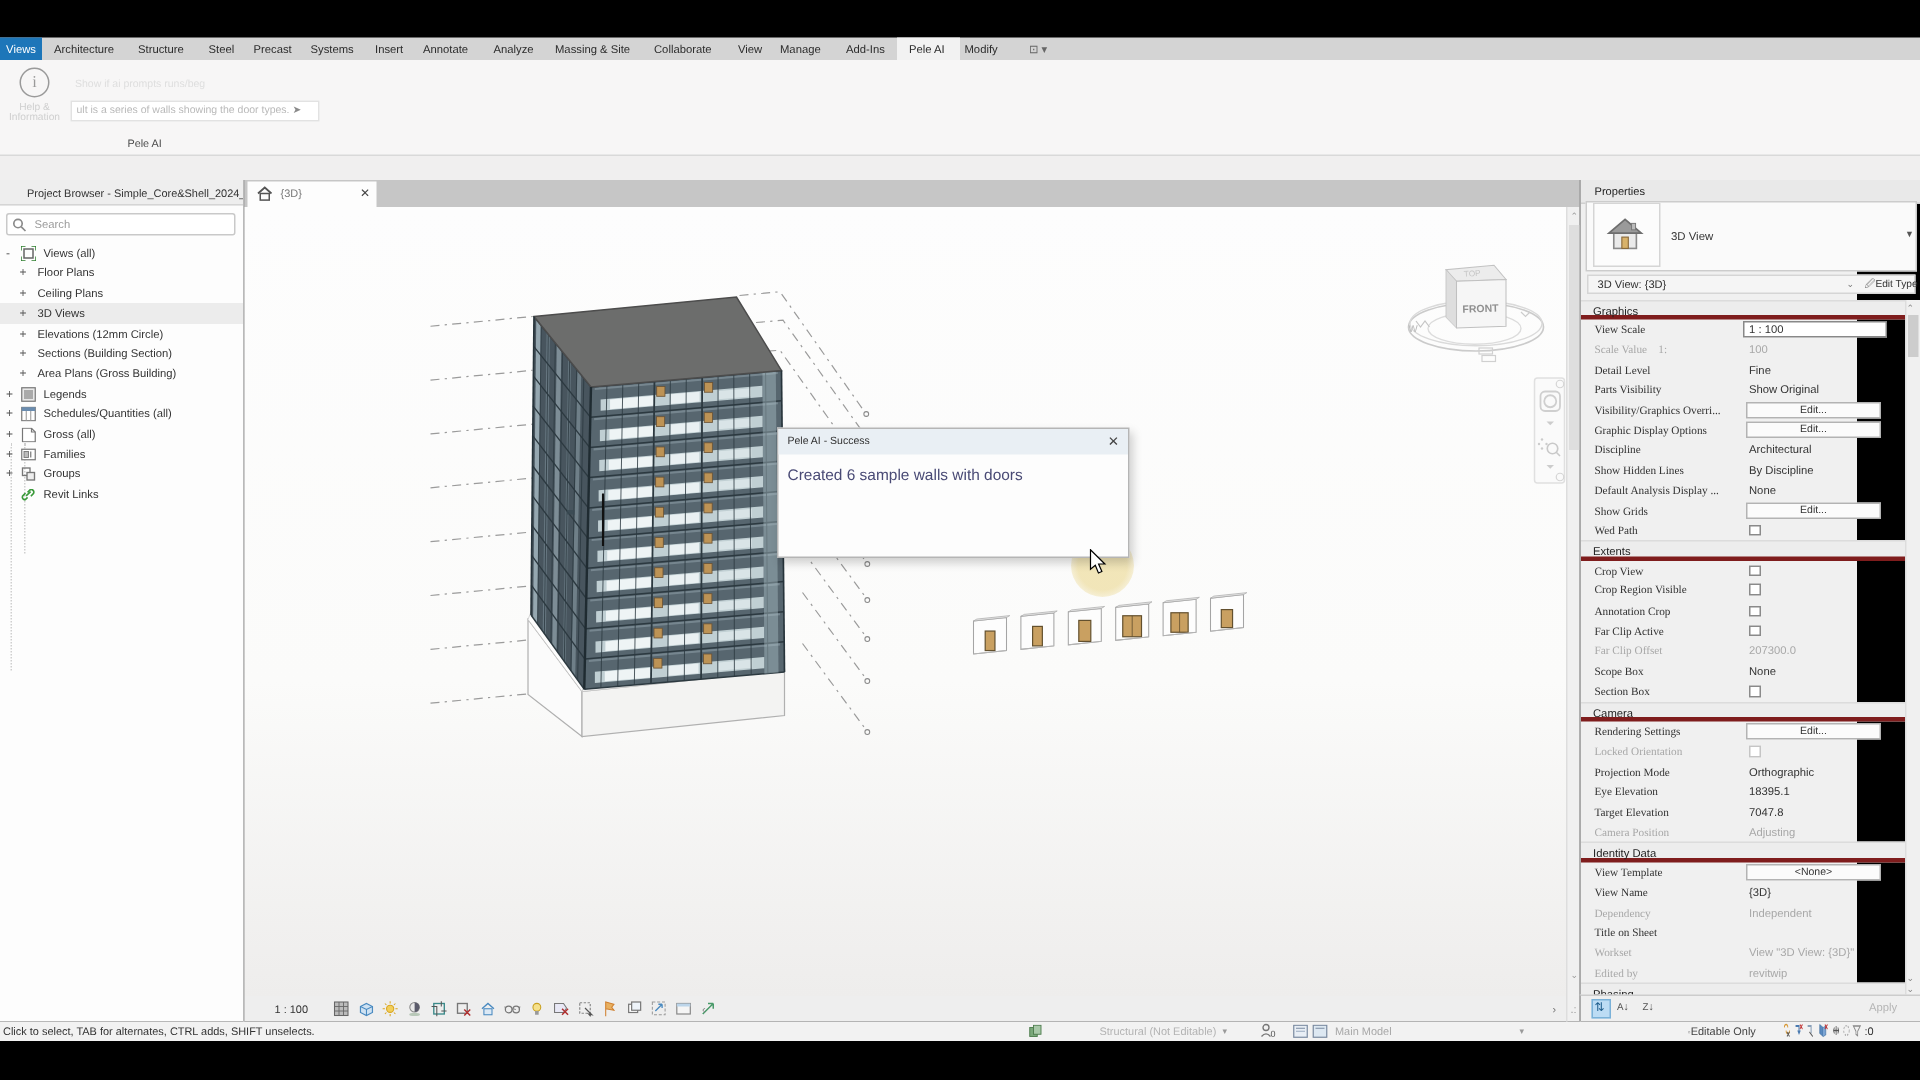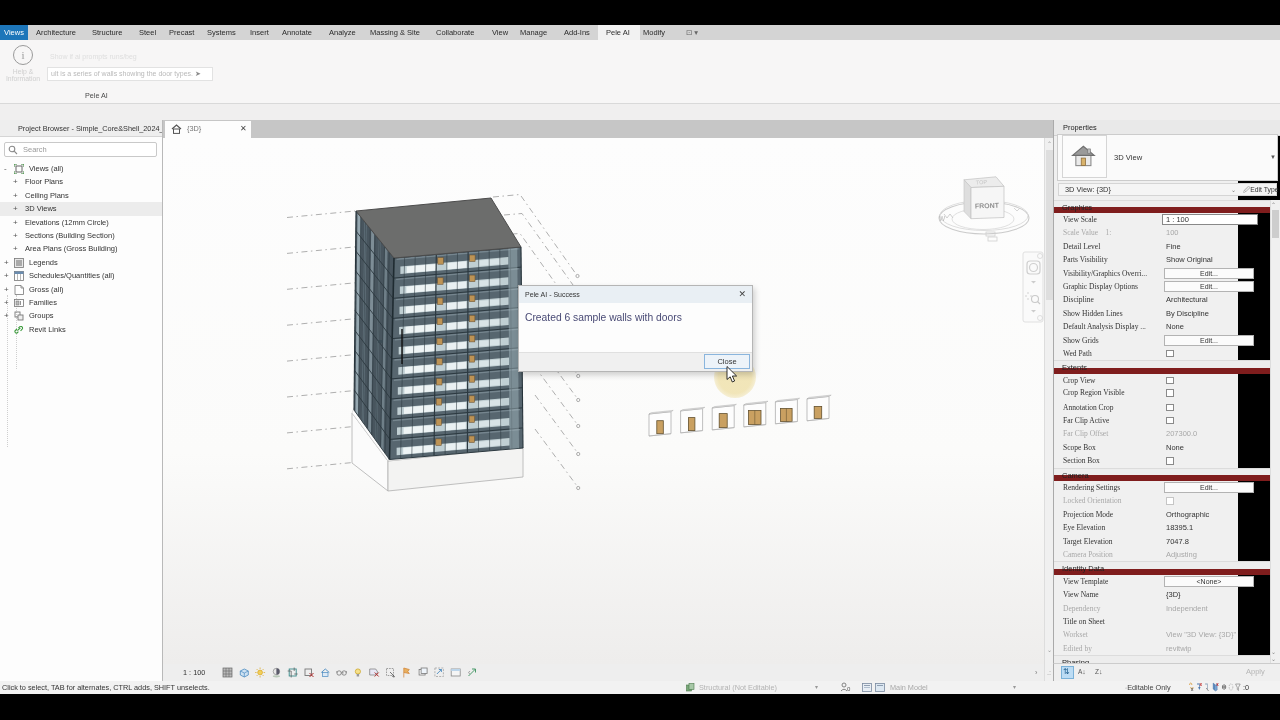--- a/index.html
+++ b/index.html
@@ -25,21 +25,21 @@
 #vtab { left:2px; top:1px; width:86px; height:17px; background:#fdfdfd; font-size:7.3px; color:#777; line-height:16px; }
 #canvas { left:163px; top:138px; width:881px; height:526px; background:linear-gradient(#fdfdfd 0%, #fbfbfa 60%, #eeedec 100%); overflow:hidden; }
 #vscroll { left:1044px; top:138px; width:9px; height:543px; background:#f0f0f0; border-left:1px solid #ddd; }
 
 #viewbar { left:163px; top:664px; width:881px; height:17px; background:#eeeeee; font-size:7.3px; color:#333; }
 
 #props { left:1053px; top:120px; width:185px; height:543px; background:#f0f0f0; border-left:1px solid #aaa; font-size:7.5px; color:#333; }
 .prow { left:0; width:227px; height:13.4px; line-height:13.4px; white-space:nowrap; }
 .plabel { position:absolute; left:9px; top:0;font-family:Liberation Serif, serif; }
 .pval { position:absolute; left:112px; top:0; }
-.psec { left:0; width:227px; height:13.6px; line-height:13.6px; padding-left:8px; color:#222; background:#ededed; border-top:1px solid #dcdcdc; border-bottom:6px solid #7f1d1d; }
+.psec { left:0; width:227px; height:13.6px; line-height:13.6px; padding-left:8px; color:#222; background:#ededed; border-top:1px solid #dcdcdc; border-bottom:3px solid #7f1d1d; }
 .pbtn { position:absolute; left:110px; top:1.5px; width:90px; height:10.5px; background:#fbfbfb; border:1px solid #b3b3b3; font-size:7px; text-align:center; line-height:9px; color:#333; }
 .pchk { position:absolute; left:112px; top:3px; width:7.5px; height:7.5px; background:#fff; border:1px solid #8a8a8a; }
 .gray { color:#a8a8a8; }
 #sortbar { left:1053px; top:663px; width:227px; height:18px; background:#efefef; border-left:1px solid #aaa; border-top:1px solid #ccc; }
 
 #statusbar { left:0; top:681px; width:1280px; height:13px; background:#f2f2f2; font-size:7.3px; color:#333; }
 
 #dlg { left:518px; top:285px; width:235px; height:87px; background:#fdfdfd; border:1px solid #b5b5b5; box-shadow:2px 3px 6px rgba(0,0,0,0.18); }
 #dlg-title { left:0; top:0; width:233px; height:17px; background:#e9eff4; font-size:7px; color:#333; line-height:17px; padding-left:6px; }
 #dlg-x { position:absolute; right:6px; top:0; font-size:9px; color:#444; line-height:17px; }
@@ -398,23 +398,20 @@
       <span class="abs" style="left:2px; top:2px; font-size:6px; color:#999;">⌃</span>
       <div class="abs" style="left:1px; top:12px; width:7px; height:150px; background:#dedede;"></div>
       <span class="abs" style="left:2px; top:508px; font-size:6px; color:#999;">⌄</span>
       <span class="abs" style="left:2px; top:0px; font-size:5px; color:#aaa;"></span>
     </div>
 
   <div id="hilite" class="abs"></div>
   <div id="dlg" class="abs">
     <div id="dlg-title" class="abs">Pele AI - Success<span id="dlg-x">✕</span></div>
     <div id="dlg-msg" class="abs">Created 6 sample walls with doors</div>
-    <div id="dlg-foot" class="abs">
-        <div id="dlg-close">Close</div>
-      </div>
   </div>
   <svg class="abs" style="left:726px; top:366px;" width="12" height="18" viewBox="0 0 12 18">
       <path d="M1 0.5 L1 13.5 L4.2 10.8 L6.3 16 L8.6 15 L6.4 10 L10.6 10 Z" fill="#fff" stroke="#000" stroke-width="0.8"></path>
     </svg>
 
   <div id="viewbar" class="abs">
       <span class="abs" style="left:20px; top:4px;">1 : 100</span>
       <svg class="abs" style="left:59px; top:2.5px;" width="270" height="12" viewBox="0 0 270 12">
         <g transform="translate(0,0)">
           <rect x="1" y="1" width="9" height="9" fill="#bbb" stroke="#666" stroke-width="0.7"></rect>
@@ -637,21 +634,21 @@
     <span class="abs" style="left:41px; top:4px; font-size:6.5px; color:#555;">Z<span style="font-size:7px;">↓</span></span>
     <span class="abs" style="left:192px; top:3px; font-size:7.5px; color:#b5b5b5;">Apply</span>
   </div>
 
   <div id="statusbar" class="abs">
     <span class="abs" style="left:2px; top:2px;">Click to select, TAB for alternates, CTRL adds, SHIFT unselects.</span>
     <svg class="abs" style="left:686px; top:2px;" width="9" height="9" viewBox="0 0 9 9">
         <rect x="0.5" y="2" width="5" height="6" fill="#7aa87a" stroke="#4a7a4a" stroke-width="0.6"></rect>
         <rect x="3" y="0.5" width="5" height="6" fill="#a8c8a8" stroke="#4a7a4a" stroke-width="0.6"></rect>
       </svg>
-    <span class="abs" style="left:699px; top:2px; color:#b3b3b3;">Structural (Not Editable)</span>
+    <span class="abs" style="left:733px; top:2px; color:#b3b3b3;">Structural (Not Editable)</span>
     <span class="abs" style="left:815px; top:2px; color:#999; font-size:6px;">▾</span>
     <svg class="abs" style="left:840px; top:1px;" width="12" height="10" viewBox="0 0 12 10">
         <circle cx="4" cy="3" r="2" fill="none" stroke="#777" stroke-width="0.9"></circle>
         <path d="M1 9 Q4 5.5 7 9" fill="none" stroke="#777" stroke-width="0.9"></path>
         <text x="7" y="9" font-size="6" fill="#555">0</text>
       </svg>
     <svg class="abs" style="left:862px; top:2px;" width="24" height="9" viewBox="0 0 24 9">
         <rect x="0.5" y="0.5" width="9" height="8" fill="#e8eef5" stroke="#7a8aa0" stroke-width="0.8"></rect>
         <line x1="2" y1="2.5" x2="8" y2="2.5" stroke="#7a8aa0" stroke-width="0.8"></line>
         <line x1="2" y1="4.5" x2="8" y2="4.5" stroke="#9aaabf" stroke-width="0.7"></line>

